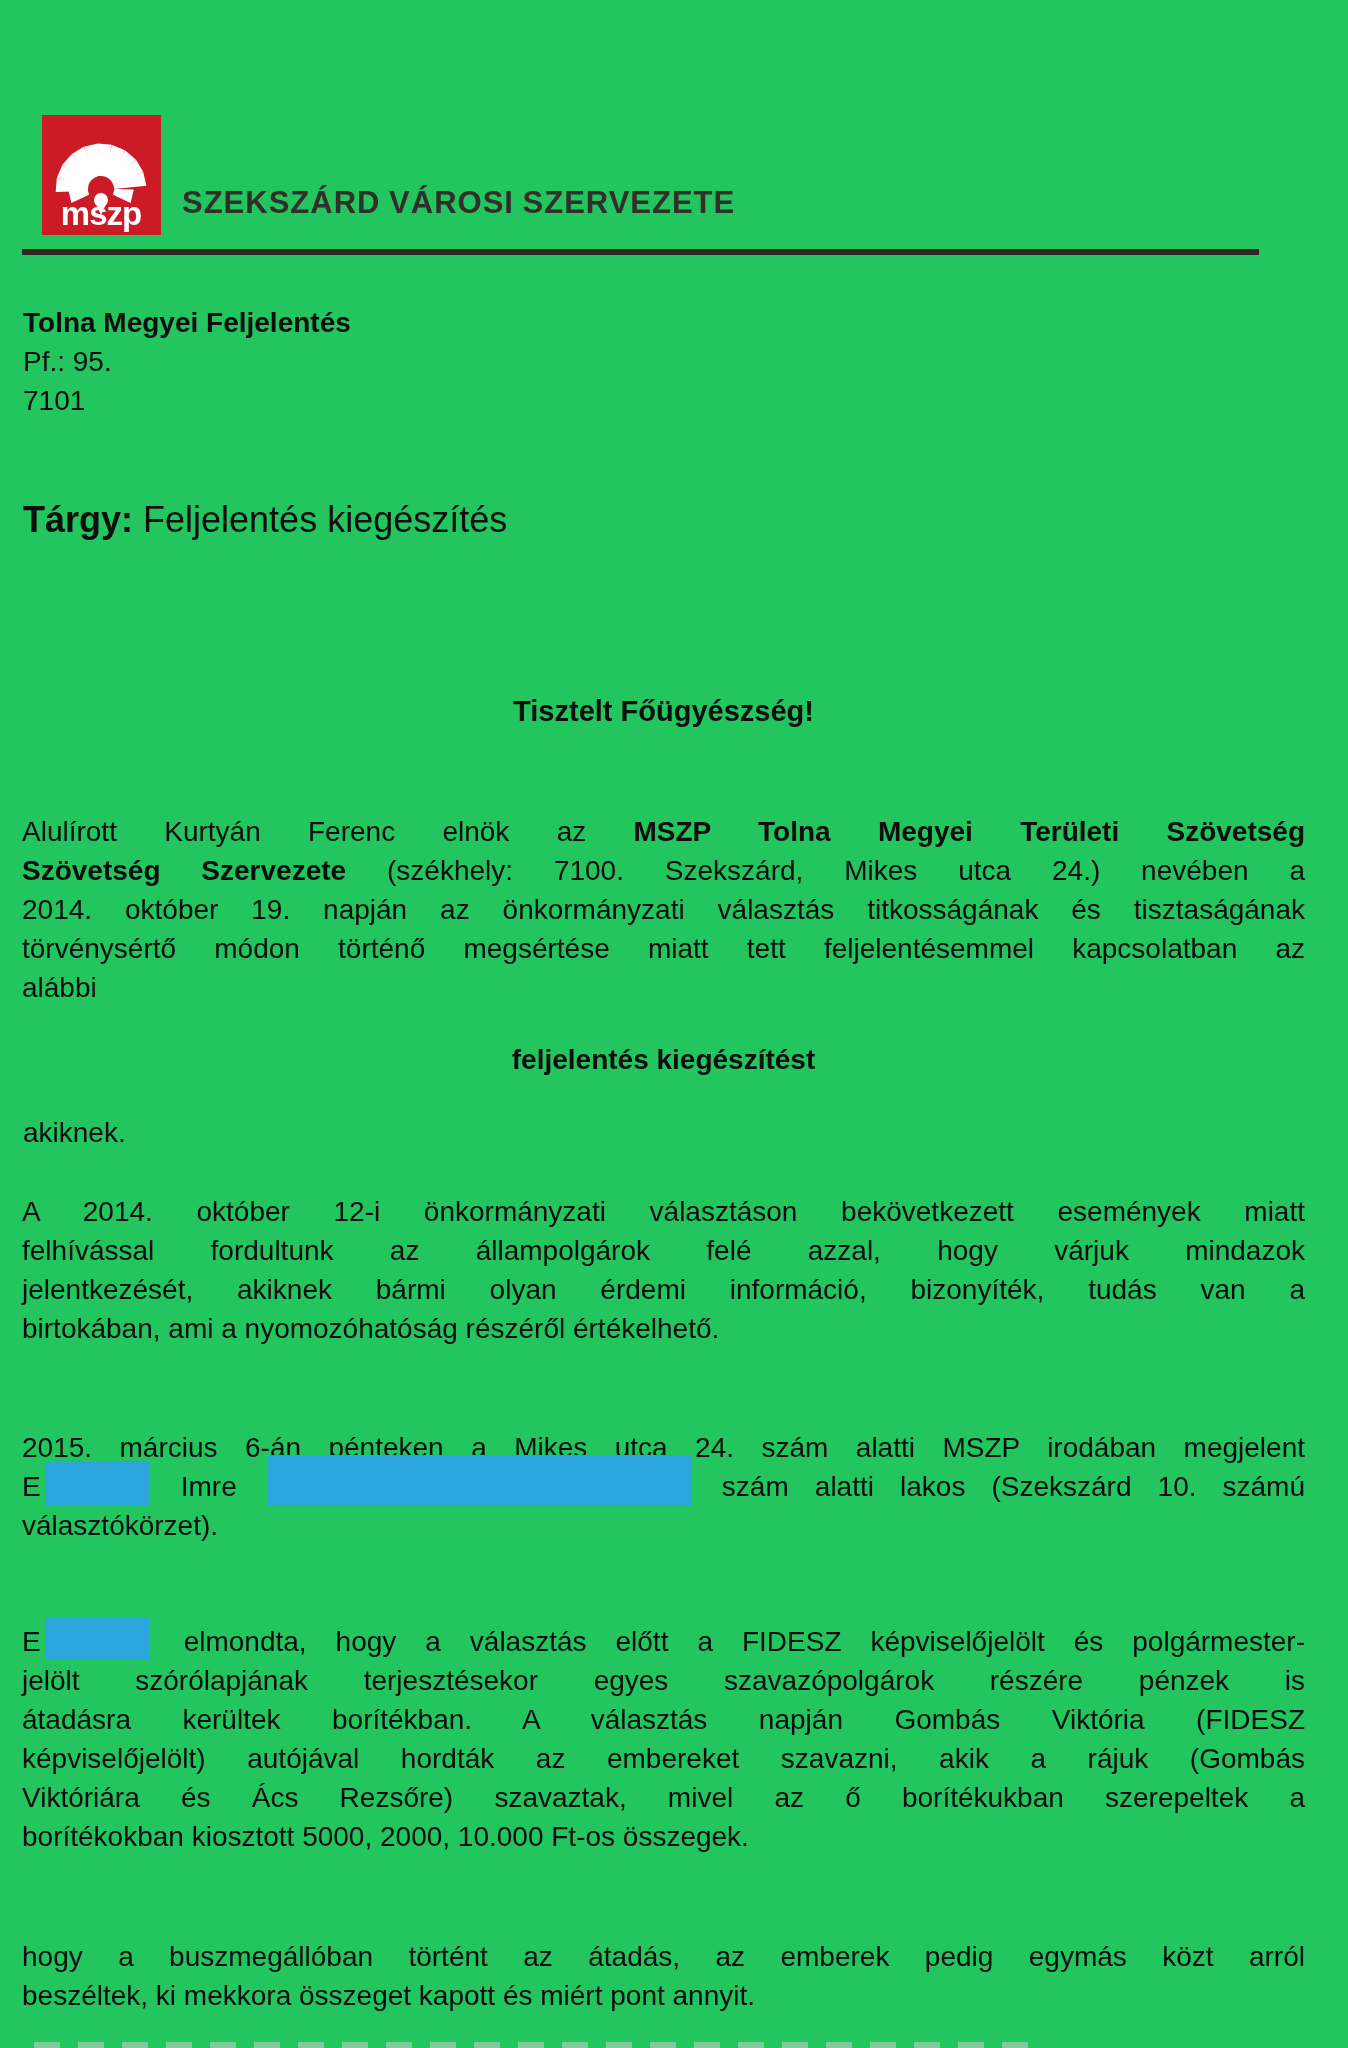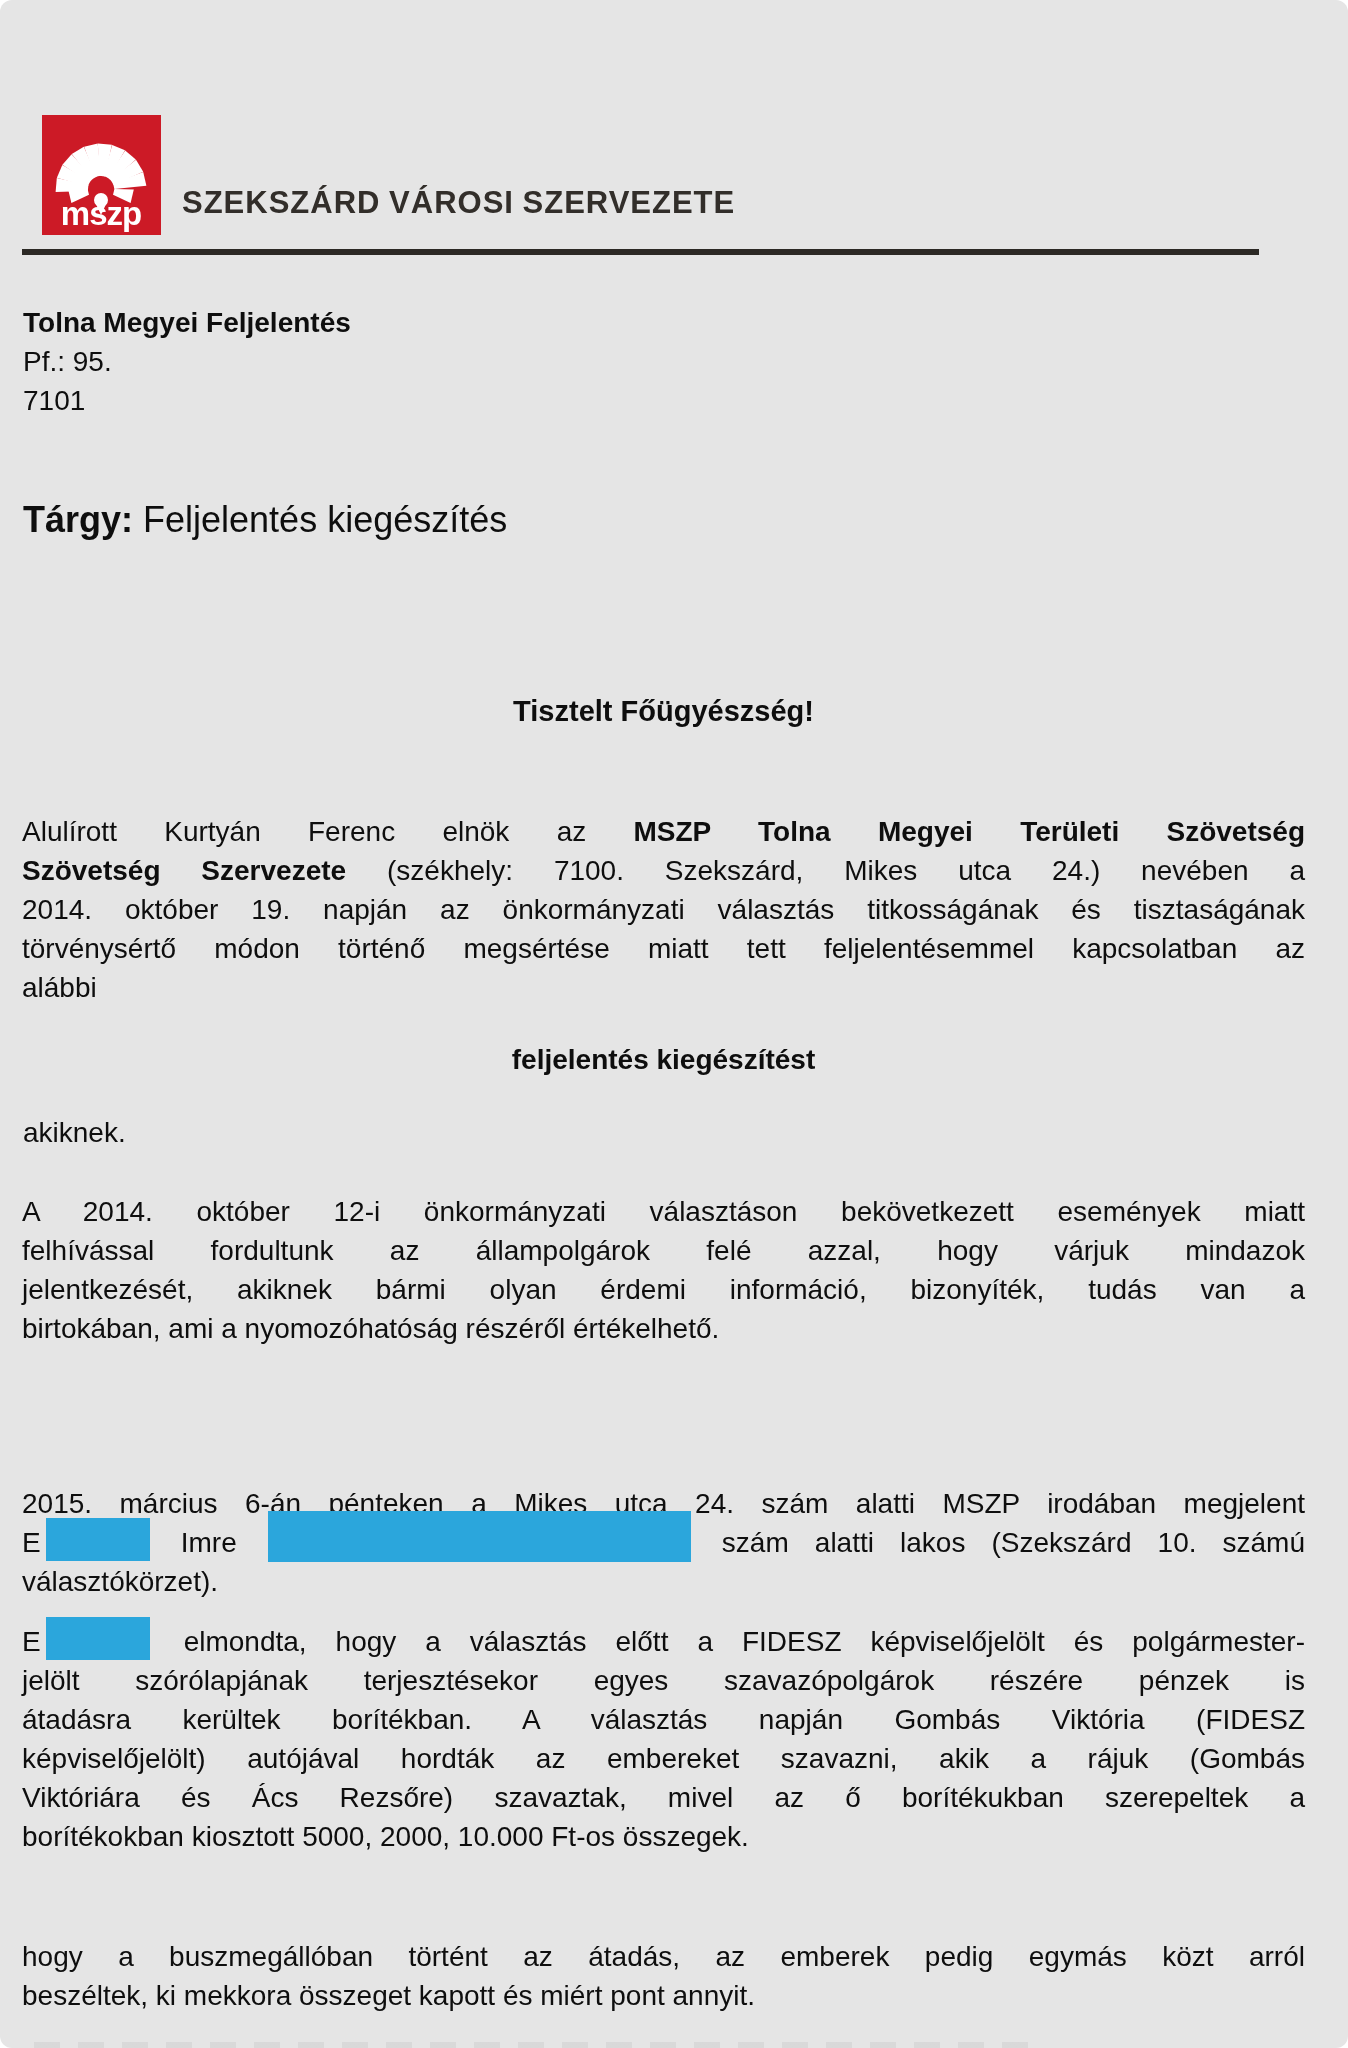--- a/index.html
+++ b/index.html
@@ -1,18 +1,18 @@
 <!DOCTYPE html>
 <html><head>
 <meta charset="utf-8">
 <style>
   html,body{margin:0;padding:0;background:#fff;}
   .page{
-    position:relative;width:1348px;height:2048px;background:#e5e5e5;overflow:hidden;
-    font-family:"Liberation Sans",sans-serif;color:#0e0e0e;border-radius:12px;
+    position:relative;width:1348px;height:2048px;background:#22c55e;overflow:hidden;
+    font-family:"Liberation Sans",sans-serif;color:#0e0e0e;
   }
   
   .logo{position:absolute;left:42px;top:115px;width:119px;height:120px;}
   .orgtitle{
     position:absolute;left:182px;top:187px;font-size:31px;font-weight:700;
     letter-spacing:1px;word-spacing:-1px;color:#322e2a;line-height:1;white-space:nowrap;
   }
   .rule{position:absolute;left:22px;top:249px;width:1237px;height:6px;background:#2c2925;}
   
   .addr{position:absolute;left:23px;top:303px;font-size:28px;line-height:39px;}
@@ -88,21 +88,21 @@
       <div class="line last">alábbi</div>
     </div>
   <div class="midhead">feljelentés kiegészítést</div>
   <div class="teszem">akiknek.</div>
   <div class="para" style="top:1192px">
       <div class="line">A 2014. október 12-i önkormányzati választáson bekövetkezett események miatt</div>
       <div class="line">felhívással fordultunk az állampolgárok felé azzal, hogy várjuk mindazok</div>
       <div class="line">jelentkezését, akiknek bármi olyan érdemi információ, bizonyíték, tudás van a</div>
       <div class="line last">birtokában, ami a nyomozóhatóság részéről értékelhető.</div>
     </div>
-  <div class="para" style="top:1484px">
+  <div class="para" style="top:1428px">
       <div class="line">2015. március 6-án pénteken a Mikes utca 24. szám alatti MSZP irodában megjelent</div>
       <div class="line">E<span class="redact small"></span> Imre <span class="redact large"></span> szám alatti lakos (Szekszárd 10. számú</div>
       <div class="line last">választókörzet).</div>
     </div>
   <div class="para" style="top:1622px">
       <div class="line">E<span class="redact small"></span> elmondta, hogy a választás előtt a FIDESZ képviselőjelölt és polgármester-</div>
       <div class="line">jelölt szórólapjának terjesztésekor egyes szavazópolgárok részére pénzek is</div>
       <div class="line">átadásra kerültek borítékban. A választás napján Gombás Viktória (FIDESZ</div>
       <div class="line">képviselőjelölt) autójával hordták az embereket szavazni, akik a rájuk (Gombás</div>
       <div class="line">Viktóriára és Ács Rezsőre) szavaztak, mivel az ő borítékukban szerepeltek a</div>

